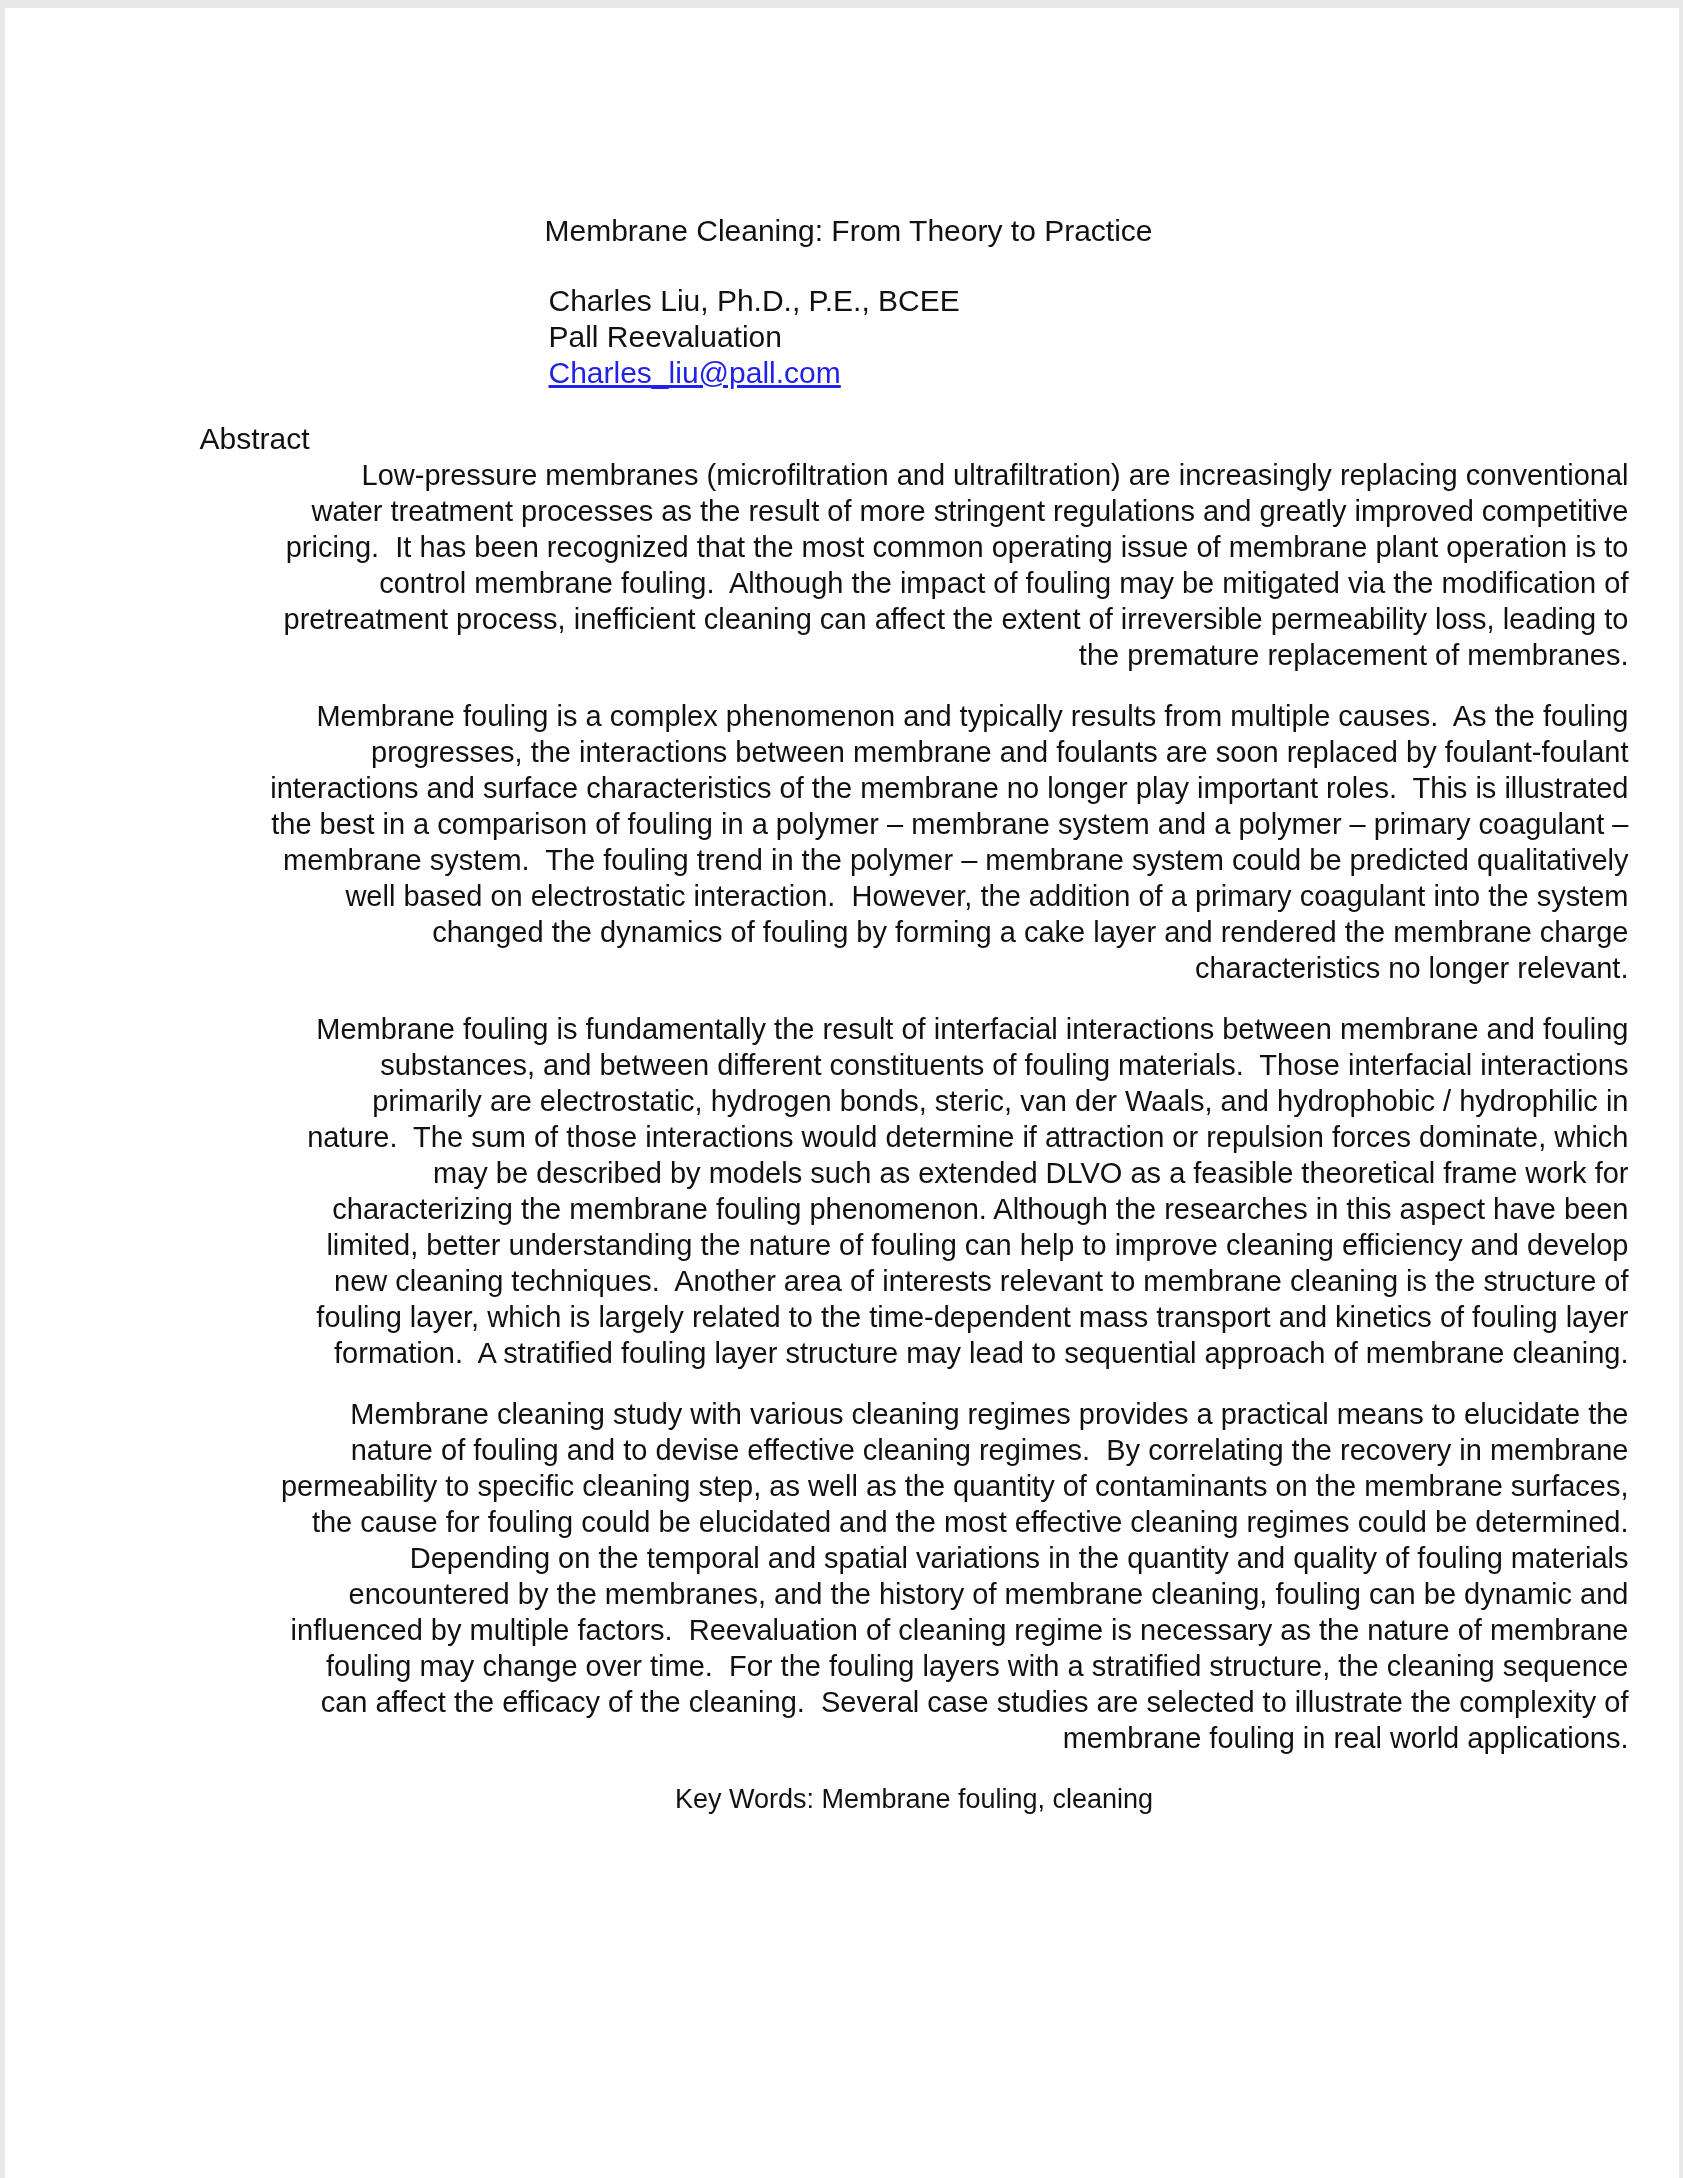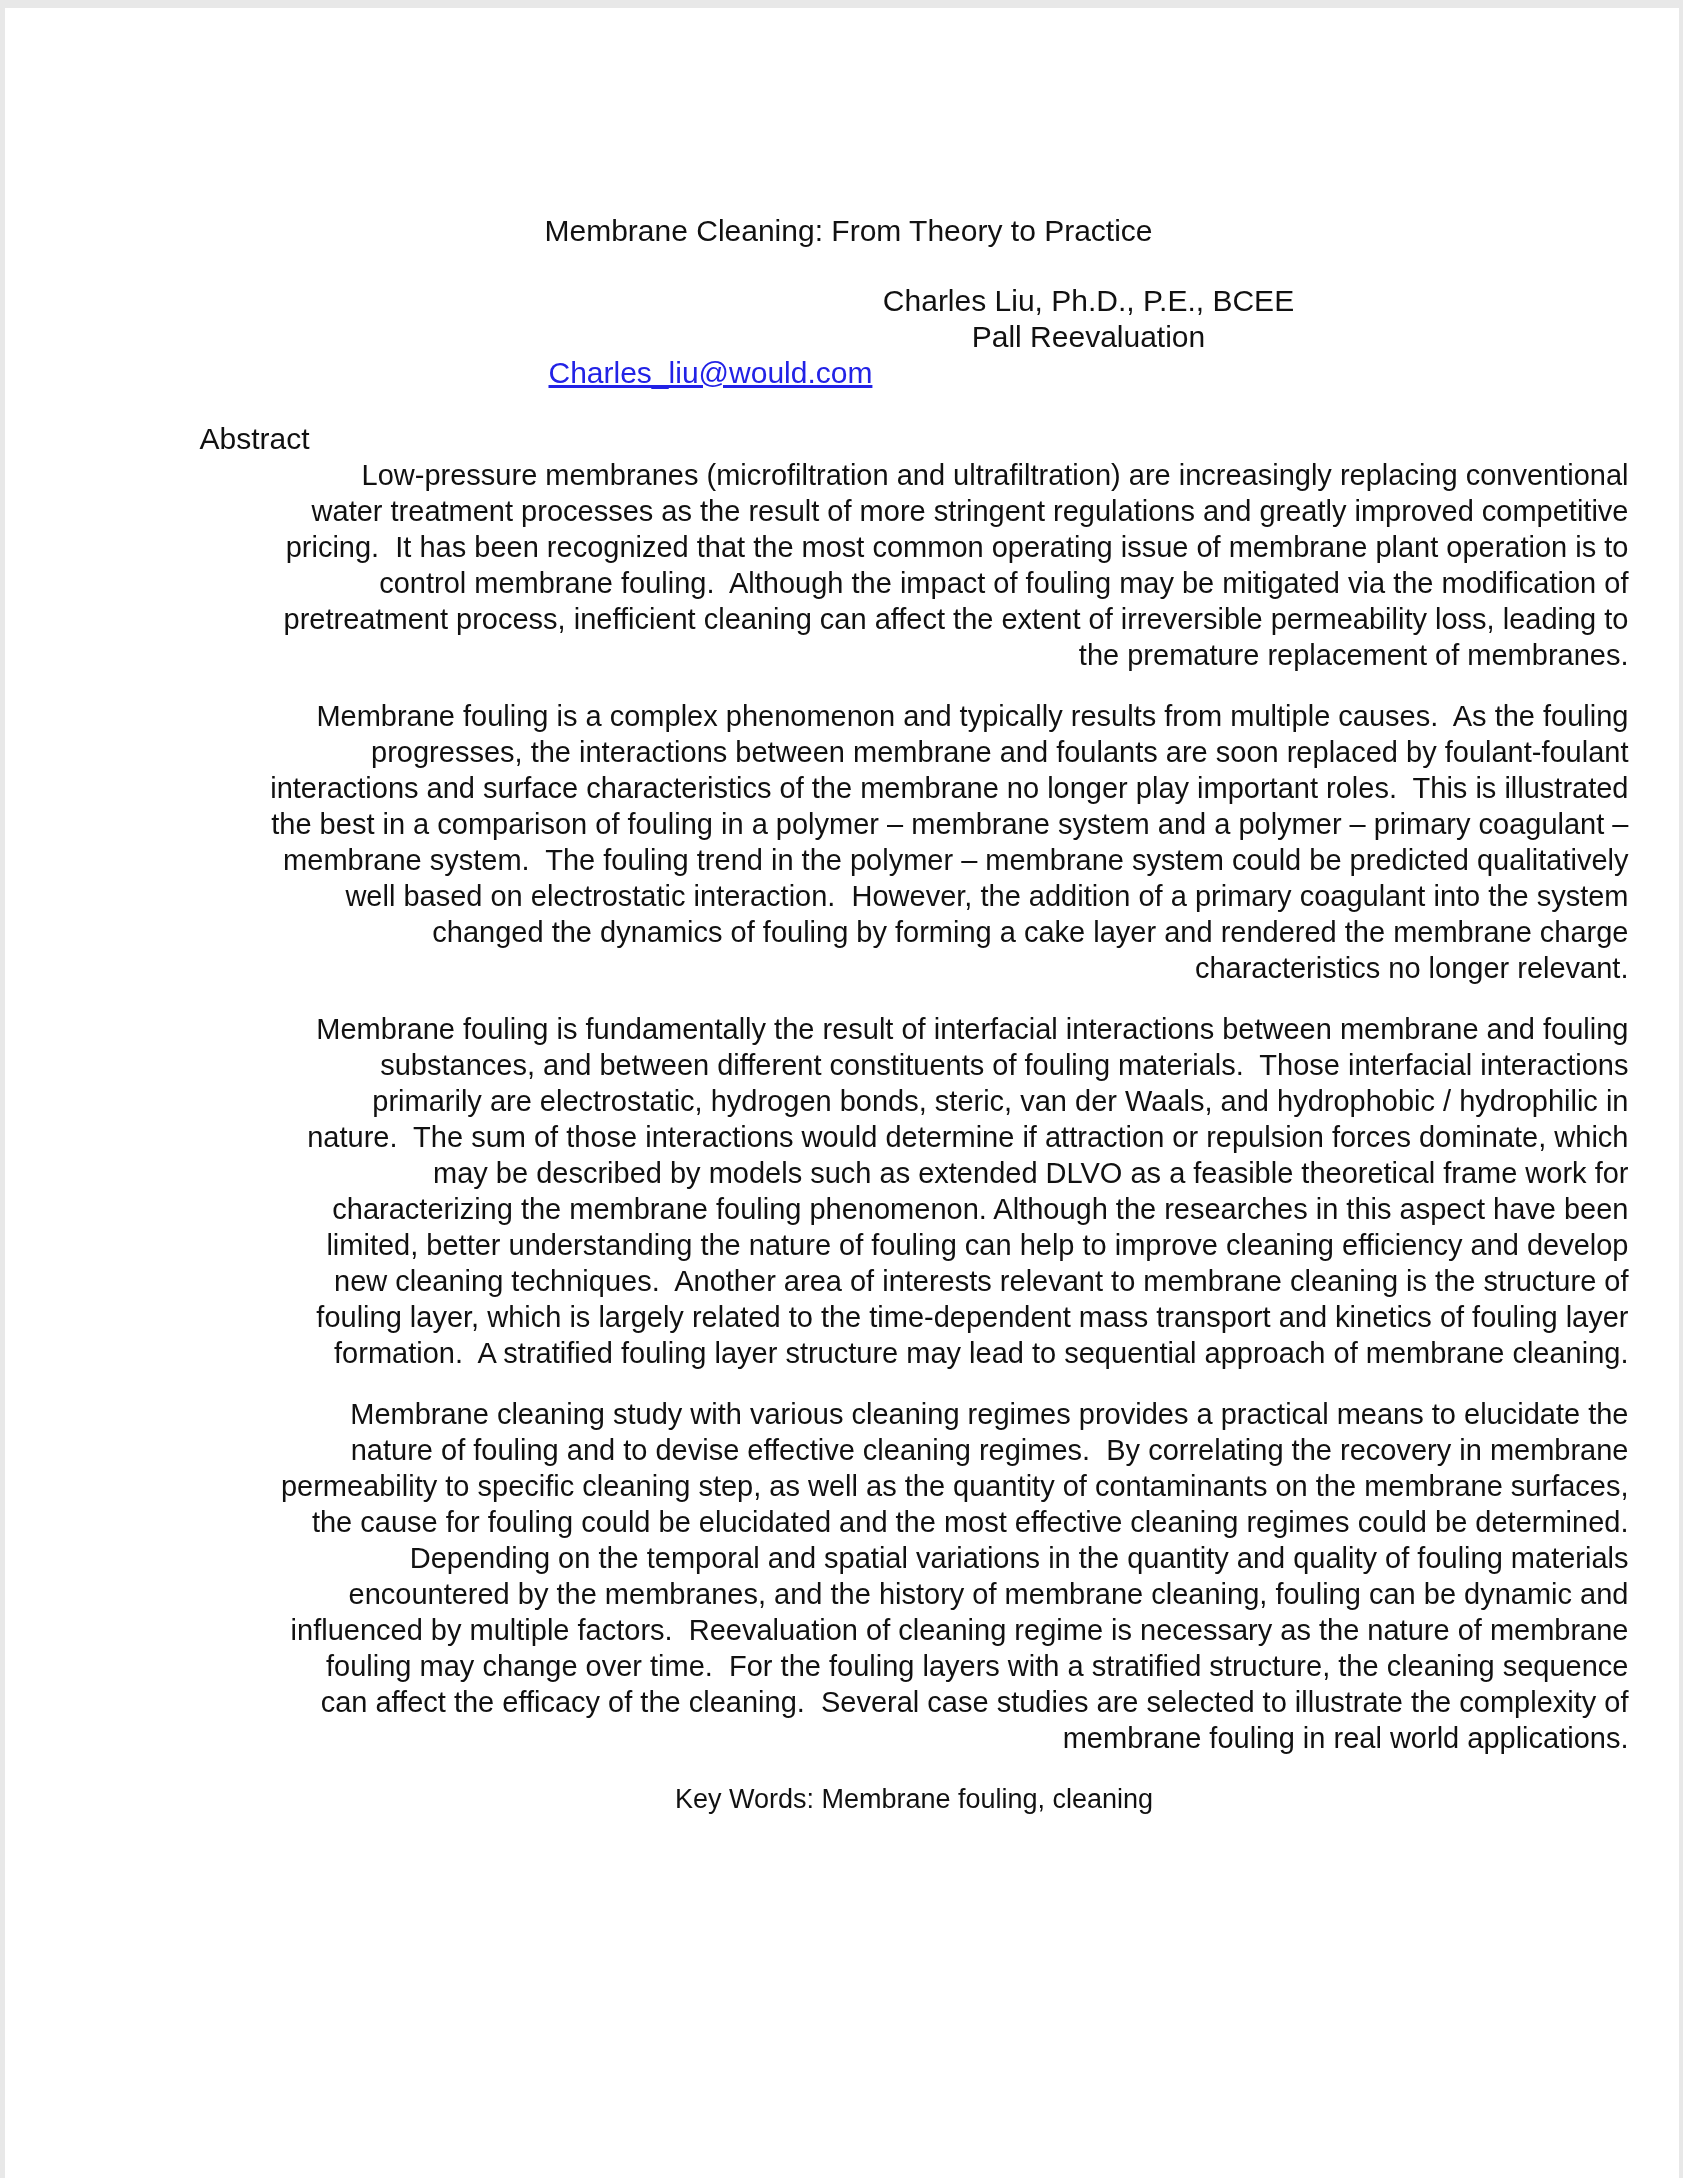--- a/index.html
+++ b/index.html
@@ -24,21 +24,21 @@
     font-size: 30px;
     line-height: 36px;
     white-space: pre;
   }
   .author-block {
     margin-left: 349px;
     margin-top: 34px;
     font-size: 30px;
     line-height: 36px;
   }
-  .author-block > div { line-height: 36px; text-align: center; }
+  .author-block > div { line-height: 36px; }
   .email {
     display: inline-block;
     color: var(--link-color, #2222e6);
     text-decoration: underline;
     cursor: pointer;
     line-height: 36px;
   }
   .abstract-heading {
     margin-top: 30px;
     font-size: 30px;
@@ -63,21 +63,21 @@
 <body>
 
 <div class="page" style="background: rgb(255, 255, 255); color: rgb(17, 17, 17); --link-color: #2222e6;">
 
   <div>
     <div class="title">Membrane Cleaning: From Theory to Practice</div>
 
     <div class="author-block">
       <div>Charles Liu, Ph.D., P.E., BCEE</div>
       <div>Pall Reevaluation</div>
-      <a class="email" href="#">Charles_liu@would.com</a>
+      <a class="email" href="#">Charles_liu@pall.com</a>
     </div>
   </div>
 
   <div class="abstract-heading">Abstract</div>
 
   <div class="para">Low-pressure membranes (microfiltration and ultrafiltration) are increasingly replacing conventional
 water treatment processes as the result of more stringent regulations and greatly improved competitive
 pricing.  It has been recognized that the most common operating issue of membrane plant operation is to
 control membrane fouling.  Although the impact of fouling may be mitigated via the modification of
 pretreatment process, inefficient cleaning can affect the extent of irreversible permeability loss, leading to

